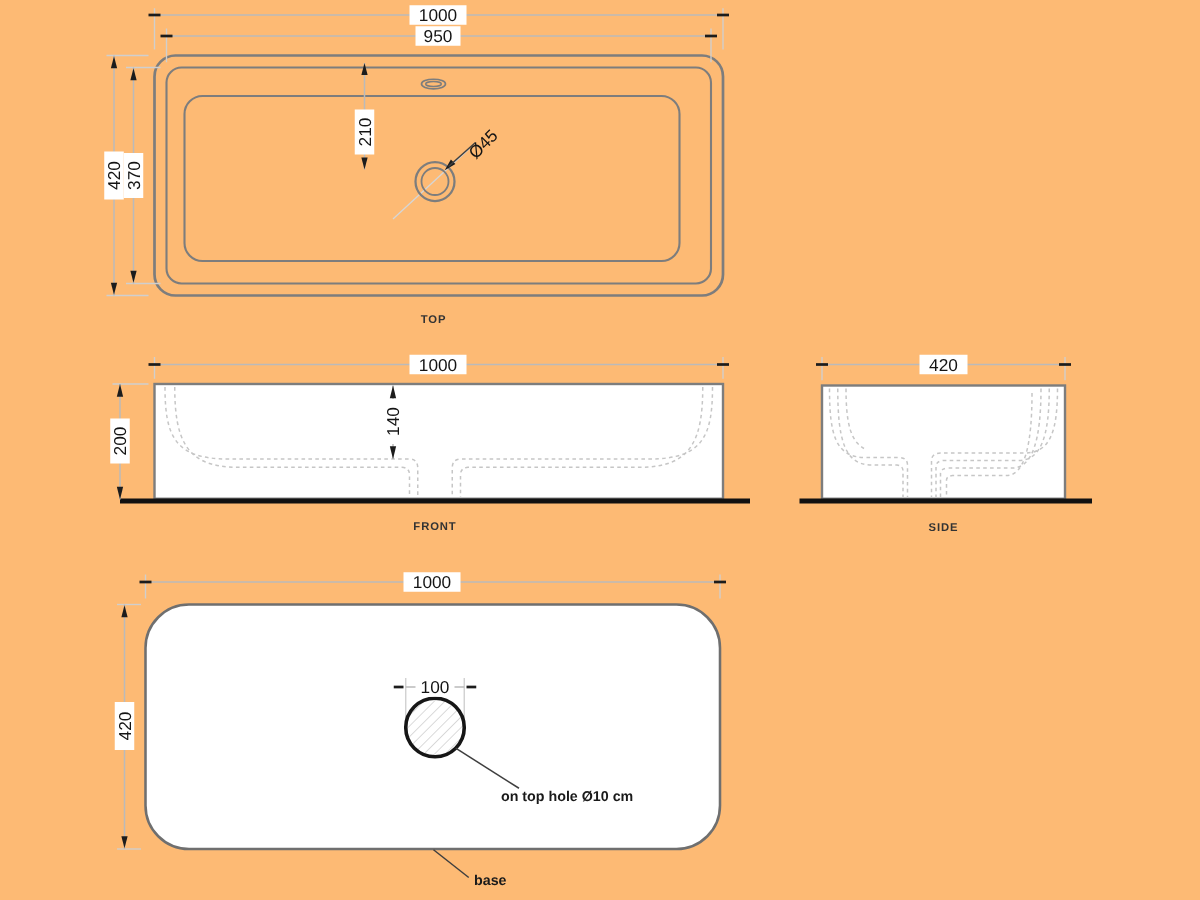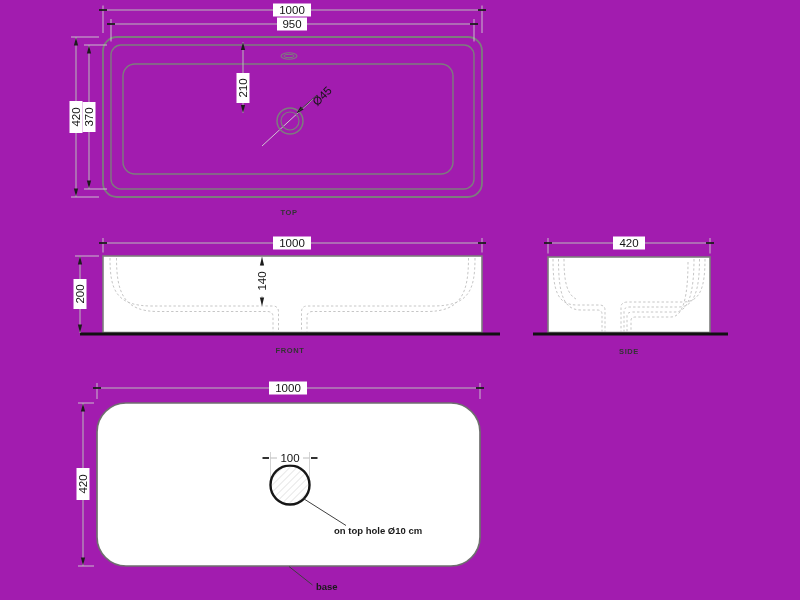--- a/index.html
+++ b/index.html
@@ -1,16 +1,16 @@
 <!DOCTYPE html>
 <html><head>
 <meta charset="utf-8">
 <style>
   html,body{margin:0;padding:0;background:#ffffff;}
-  .canvas{position:relative;width:800px;height:600px;background:#a21caf;overflow:hidden;
+  .canvas{position:relative;width:800px;height:600px;background:#fdba74;overflow:hidden;
           font-family:"Liberation Sans", sans-serif;}
   svg{display:block;}
   .dim-text{font:11.5px "Liberation Sans", sans-serif;fill:#141414;}
   .view-label{font:bold 7.5px "Liberation Sans", sans-serif;fill:#333333;letter-spacing:.08em;}
   .note-text{font:bold 9.5px "Liberation Sans", sans-serif;fill:#1a1a1a;}
   .outline{stroke:#7d7d7d;fill:none;}
   .dimline{stroke:#bababa;stroke-width:1;fill:none;}
   .extline{stroke:#cfcfcf;stroke-width:.9;fill:none;}
   .dashed{stroke:#c6c6c6;stroke-width:1;fill:none;stroke-dasharray:2.4 2.2;}
   .tick{fill:#1c1c1c;stroke:none;}

